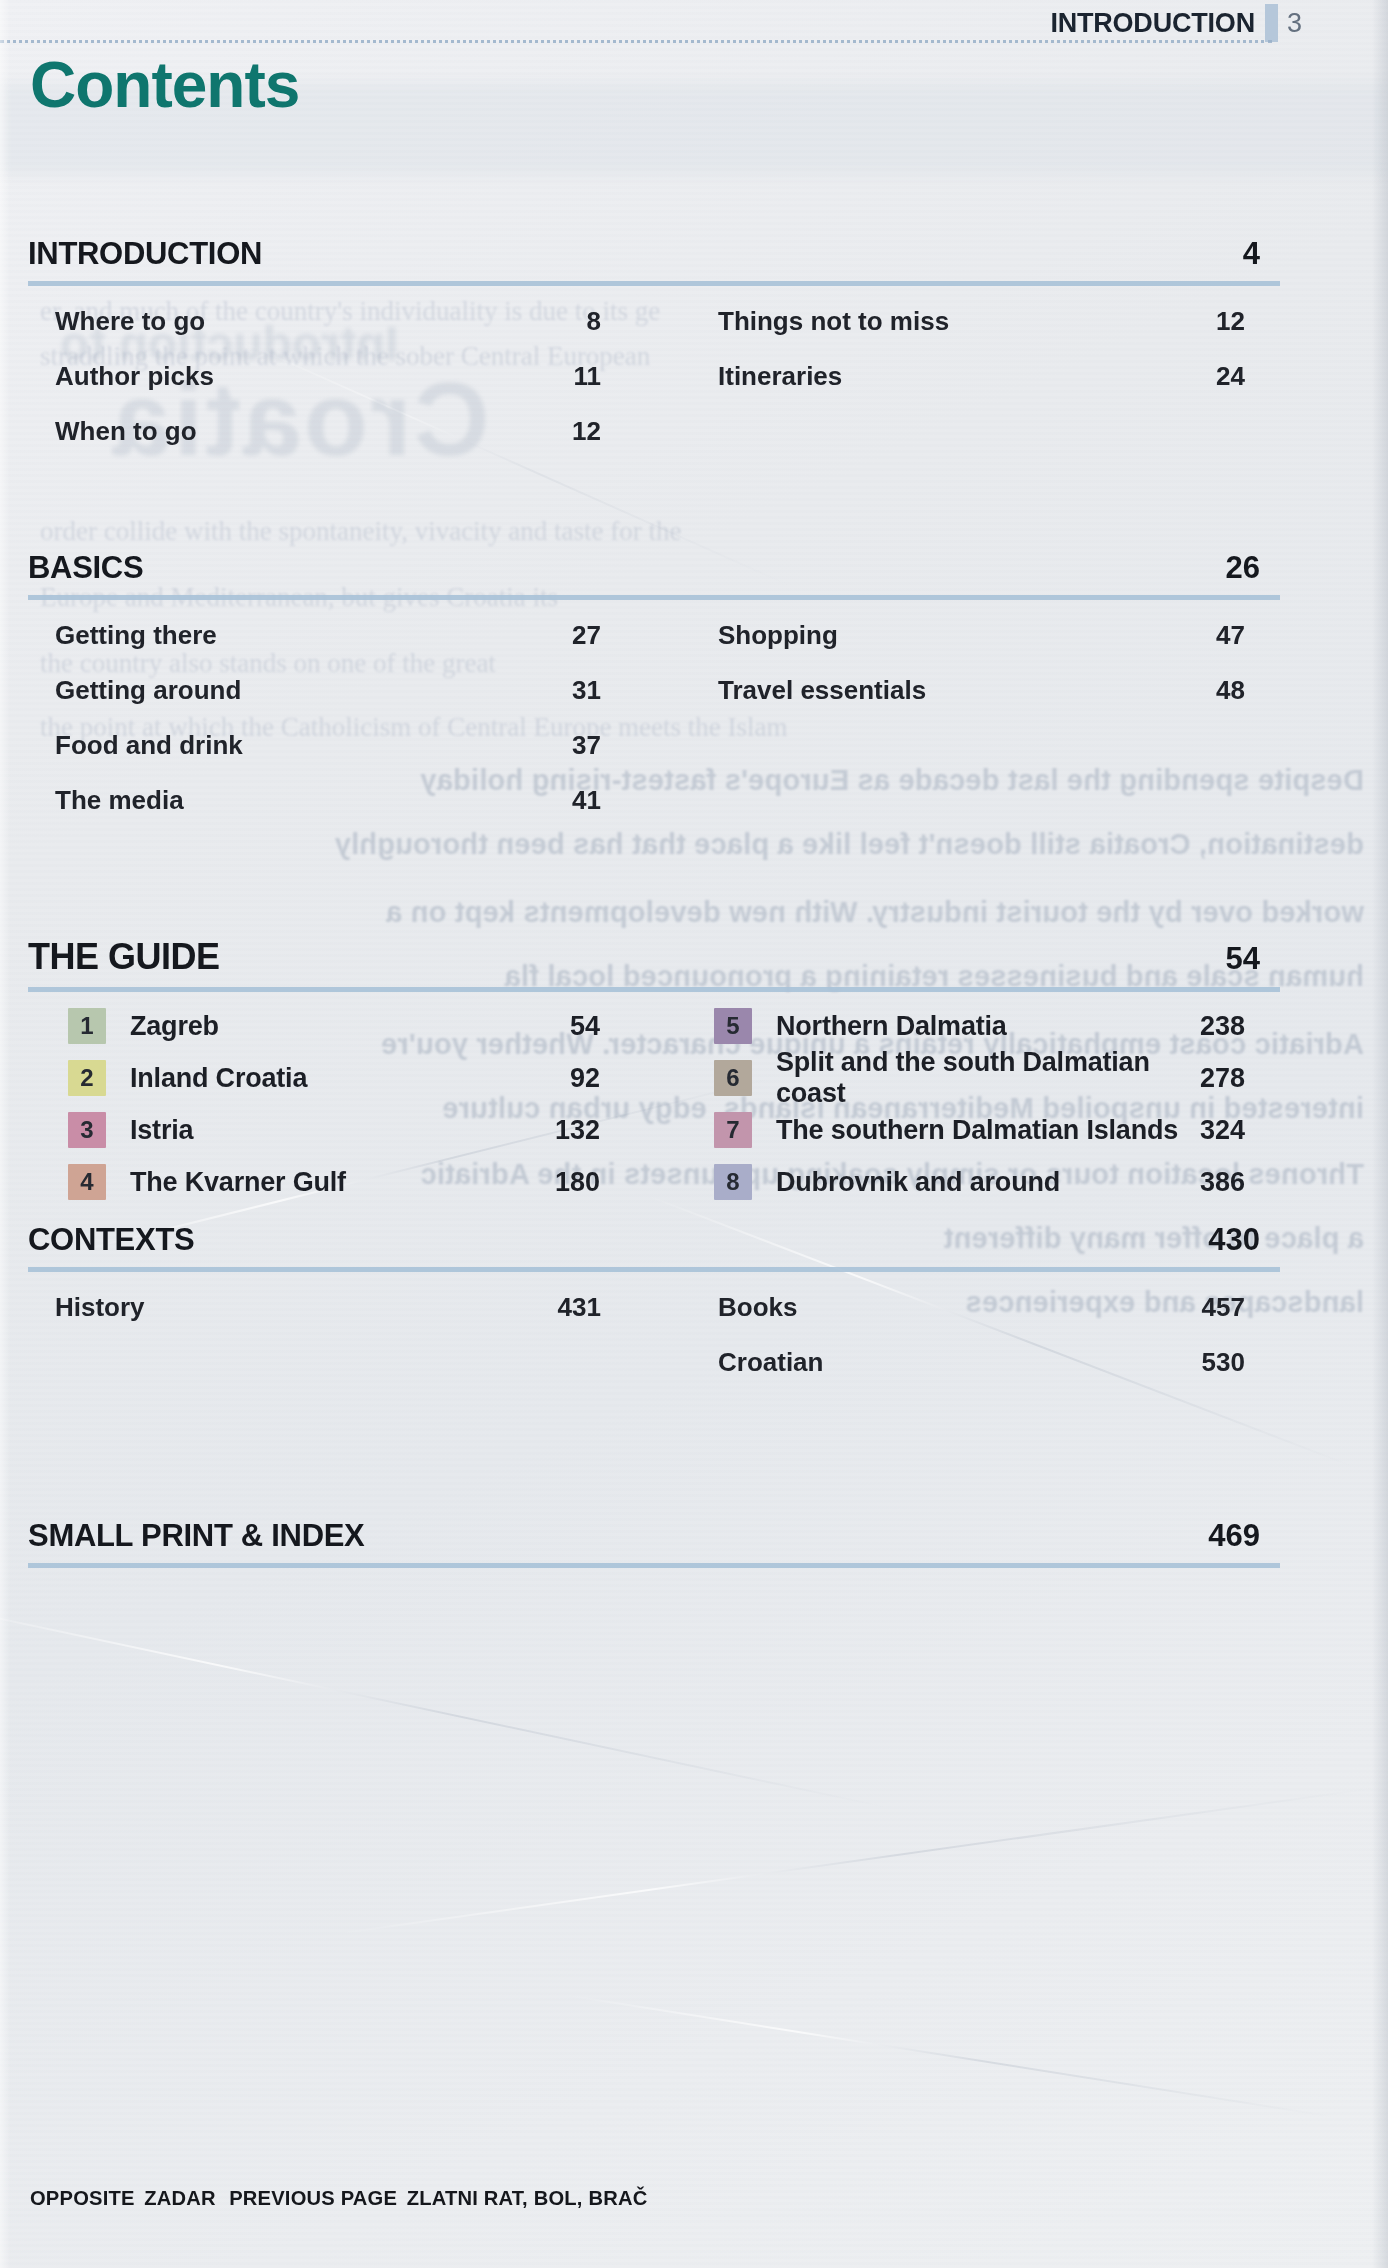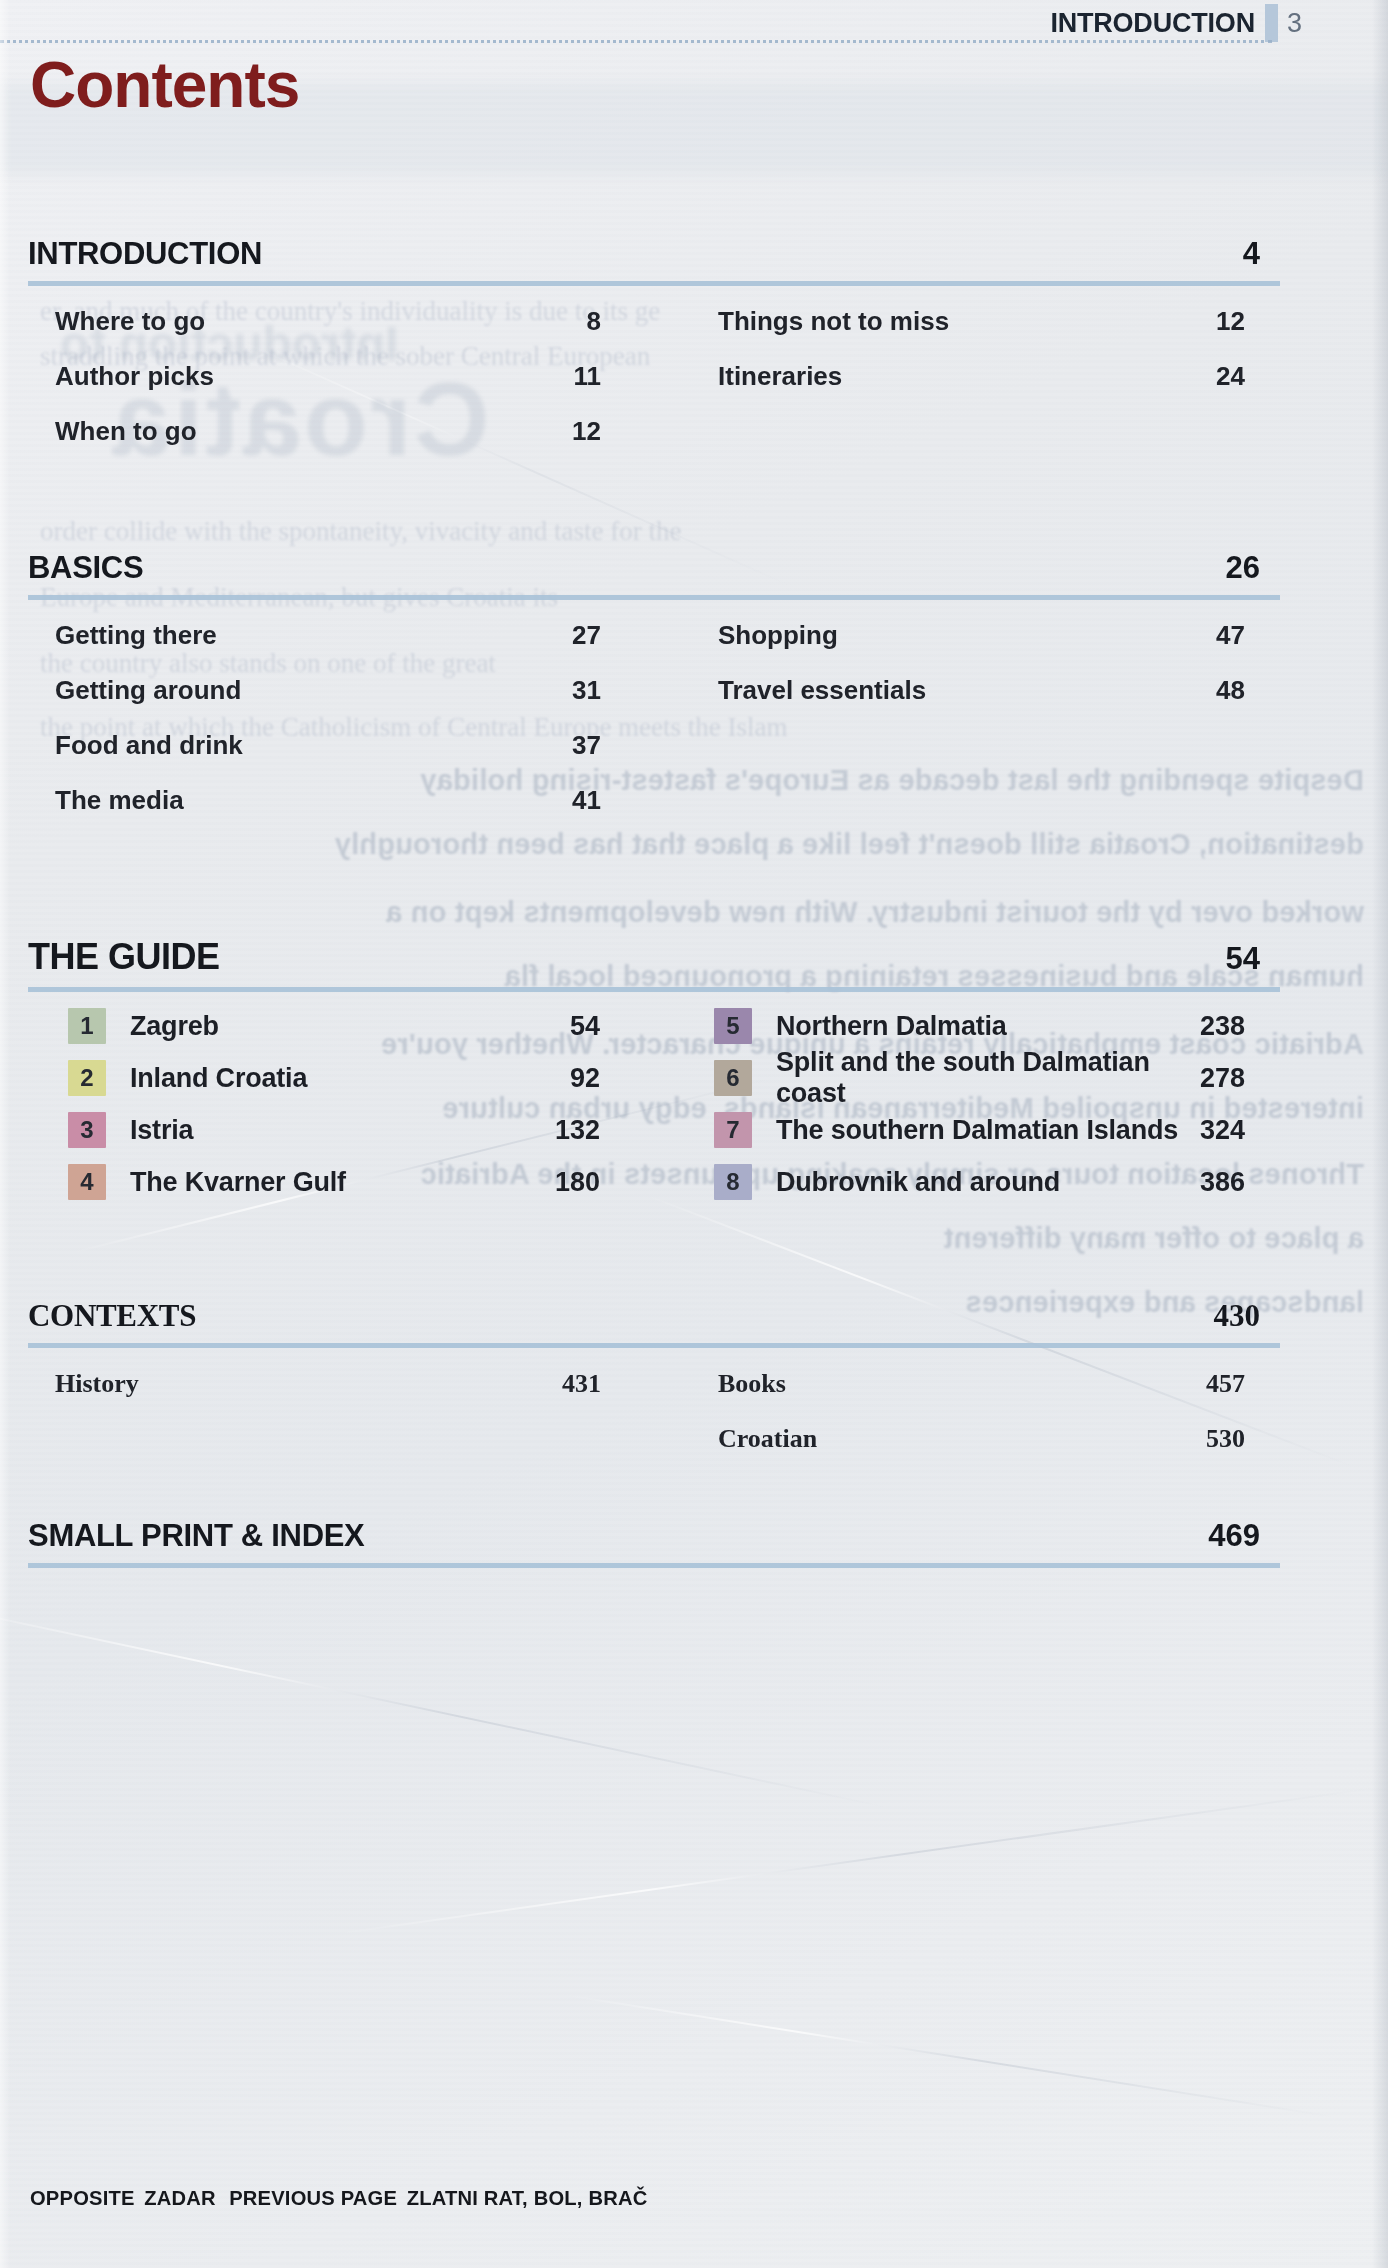--- a/index.html
+++ b/index.html
@@ -27,26 +27,26 @@
 
   
   .rh{position:absolute;top:4px;right:86px;display:flex;align-items:center;}
   .rh-label{font-size:27px;font-weight:800;color:#1b2430;letter-spacing:-.2px;}
   .rh-bar{width:13px;height:38px;background:#b5c7da;margin:0 9px 0 10px;}
   .rh-page{font-size:27px;font-weight:400;color:#64707f;}
   .dotted-rule{position:absolute;top:40px;left:0;right:116px;border-top:3px dotted #98b0c9;opacity:.85;}
 
   
   .contents-title{position:absolute;top:48px;left:30px;margin:0;
-    font-size:64px;font-weight:800;letter-spacing:-1px;color:#7f1d1d;}
+    font-size:64px;font-weight:800;letter-spacing:-1px;color:#0f766e;}
 
   
   .sec{position:absolute;left:28px;width:1252px;}
   #sec-intro{top:236px;} #sec-basics{top:550px;} #sec-guide{top:936px;}
-  #sec-contexts{top:1298px;font-family:Liberation Serif, serif;} #sec-smallprint{top:1518px;}
+  #sec-contexts{top:1222px;} #sec-smallprint{top:1518px;}
   .sec-head{display:flex;justify-content:space-between;align-items:baseline;padding-right:20px;}
   .sec-label{font-size:31px;font-weight:800;color:#15181e;letter-spacing:-.3px;}
   #sec-guide .sec-label{font-size:36px;letter-spacing:-.5px;}
   .sec-page{font-size:31px;font-weight:800;color:#15181e;}
   .sec-rule{height:5px;background:#a9c2d8;margin-top:9px;opacity:.92;}
   .cols{position:relative;margin-top:8px;}
   .col{position:absolute;top:0;}
   .col.left{left:27px;width:546px;}
   .col.right{left:690px;width:527px;}
   .row{height:55px;display:flex;justify-content:space-between;align-items:center;

